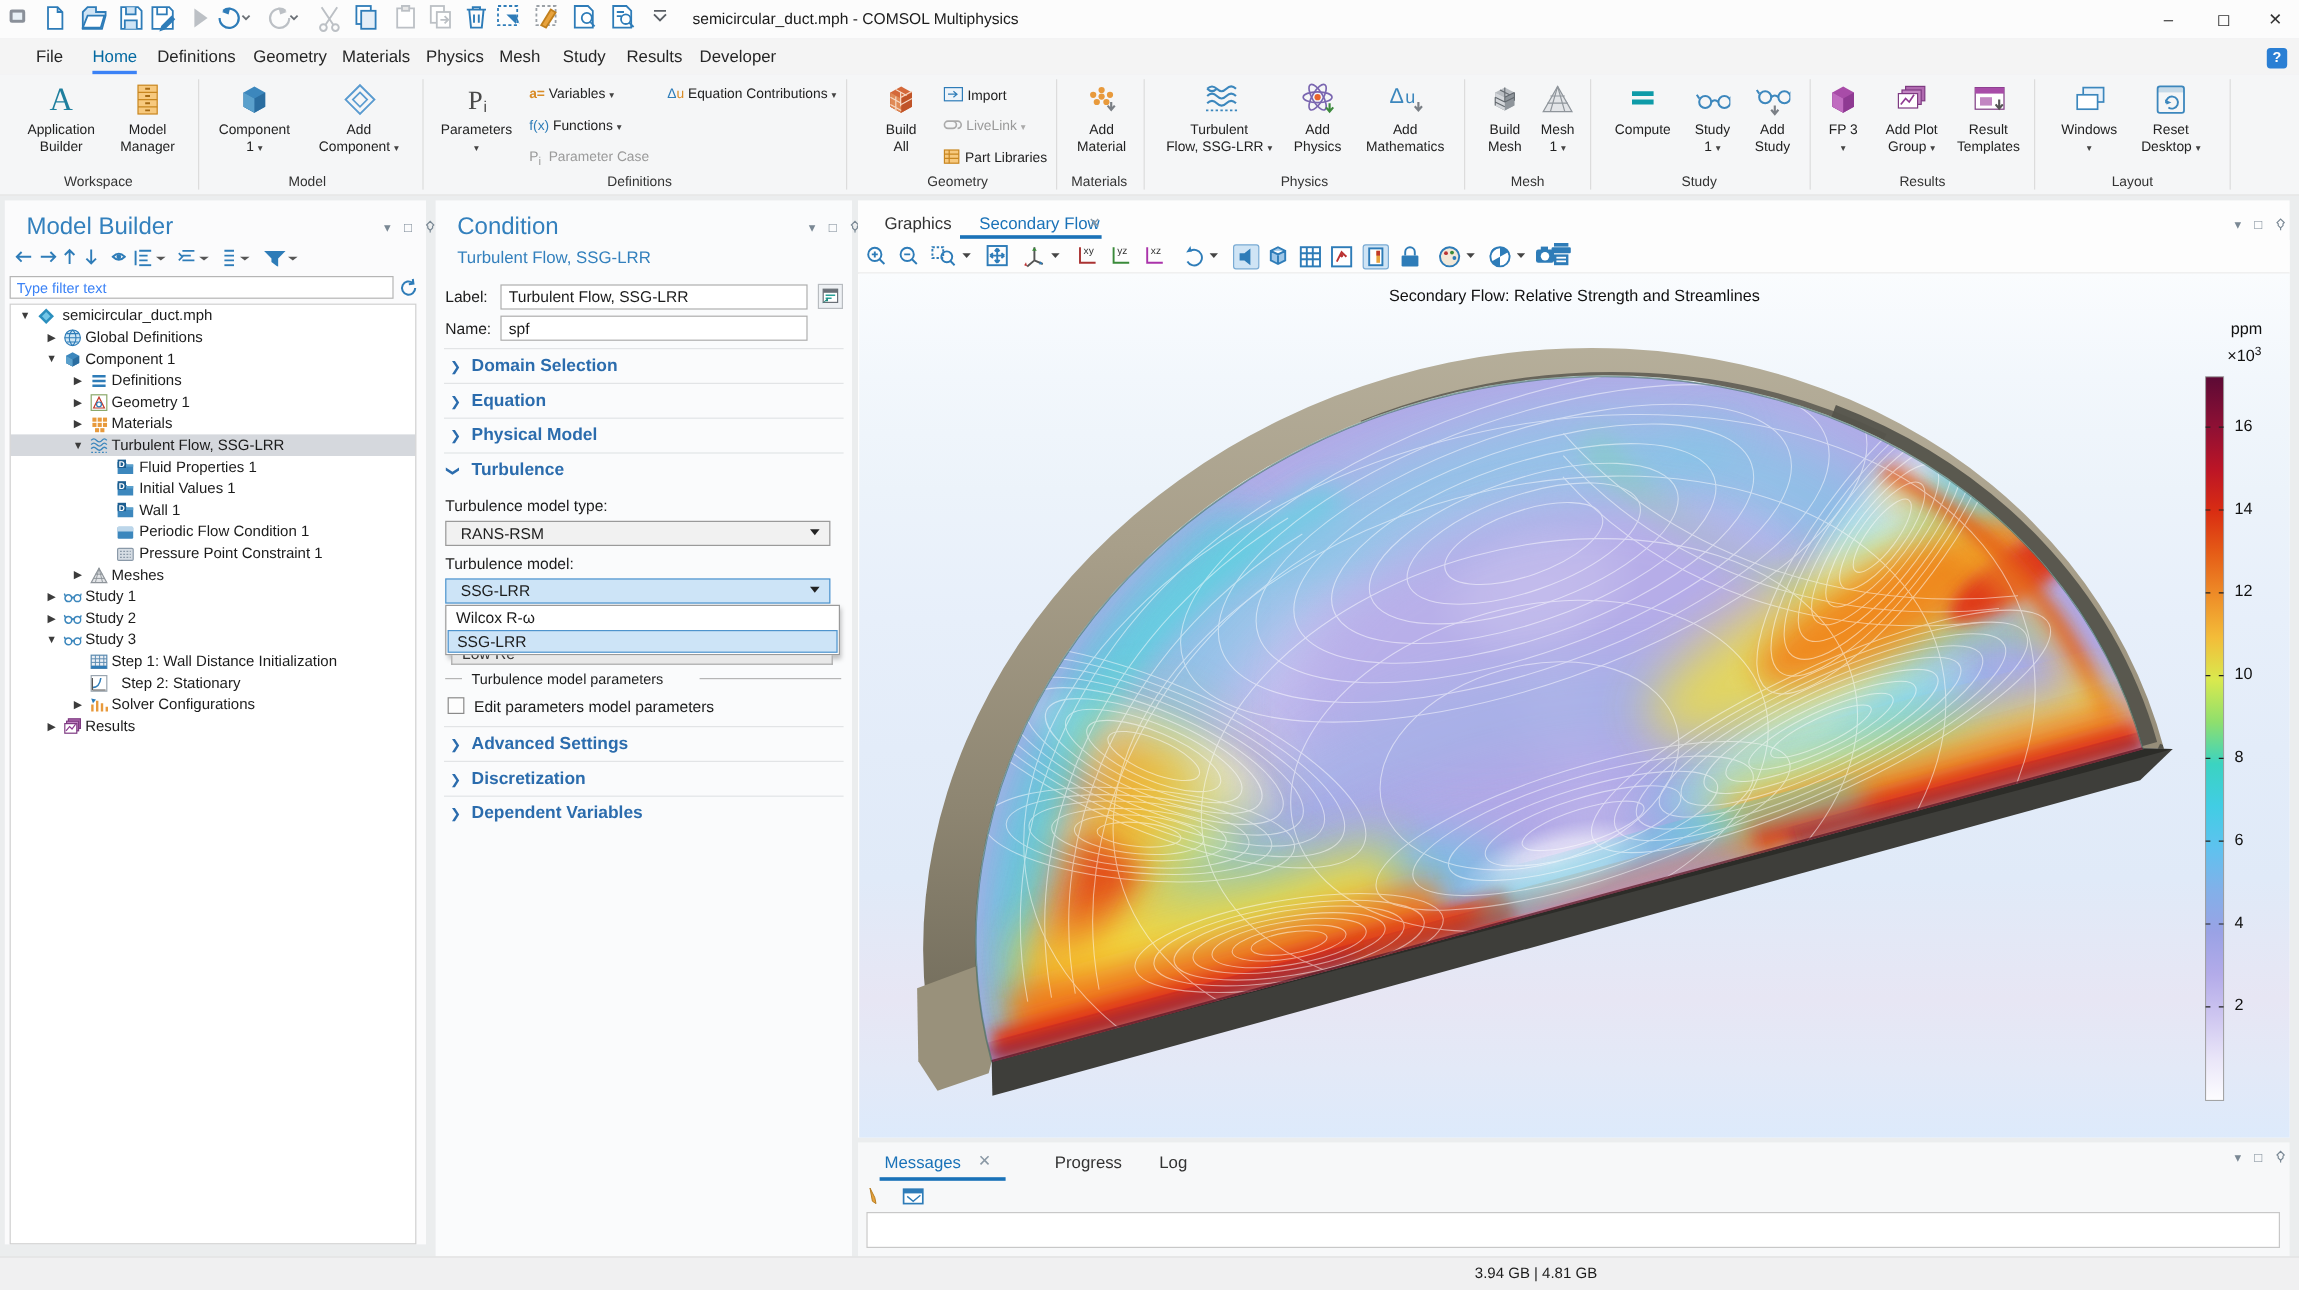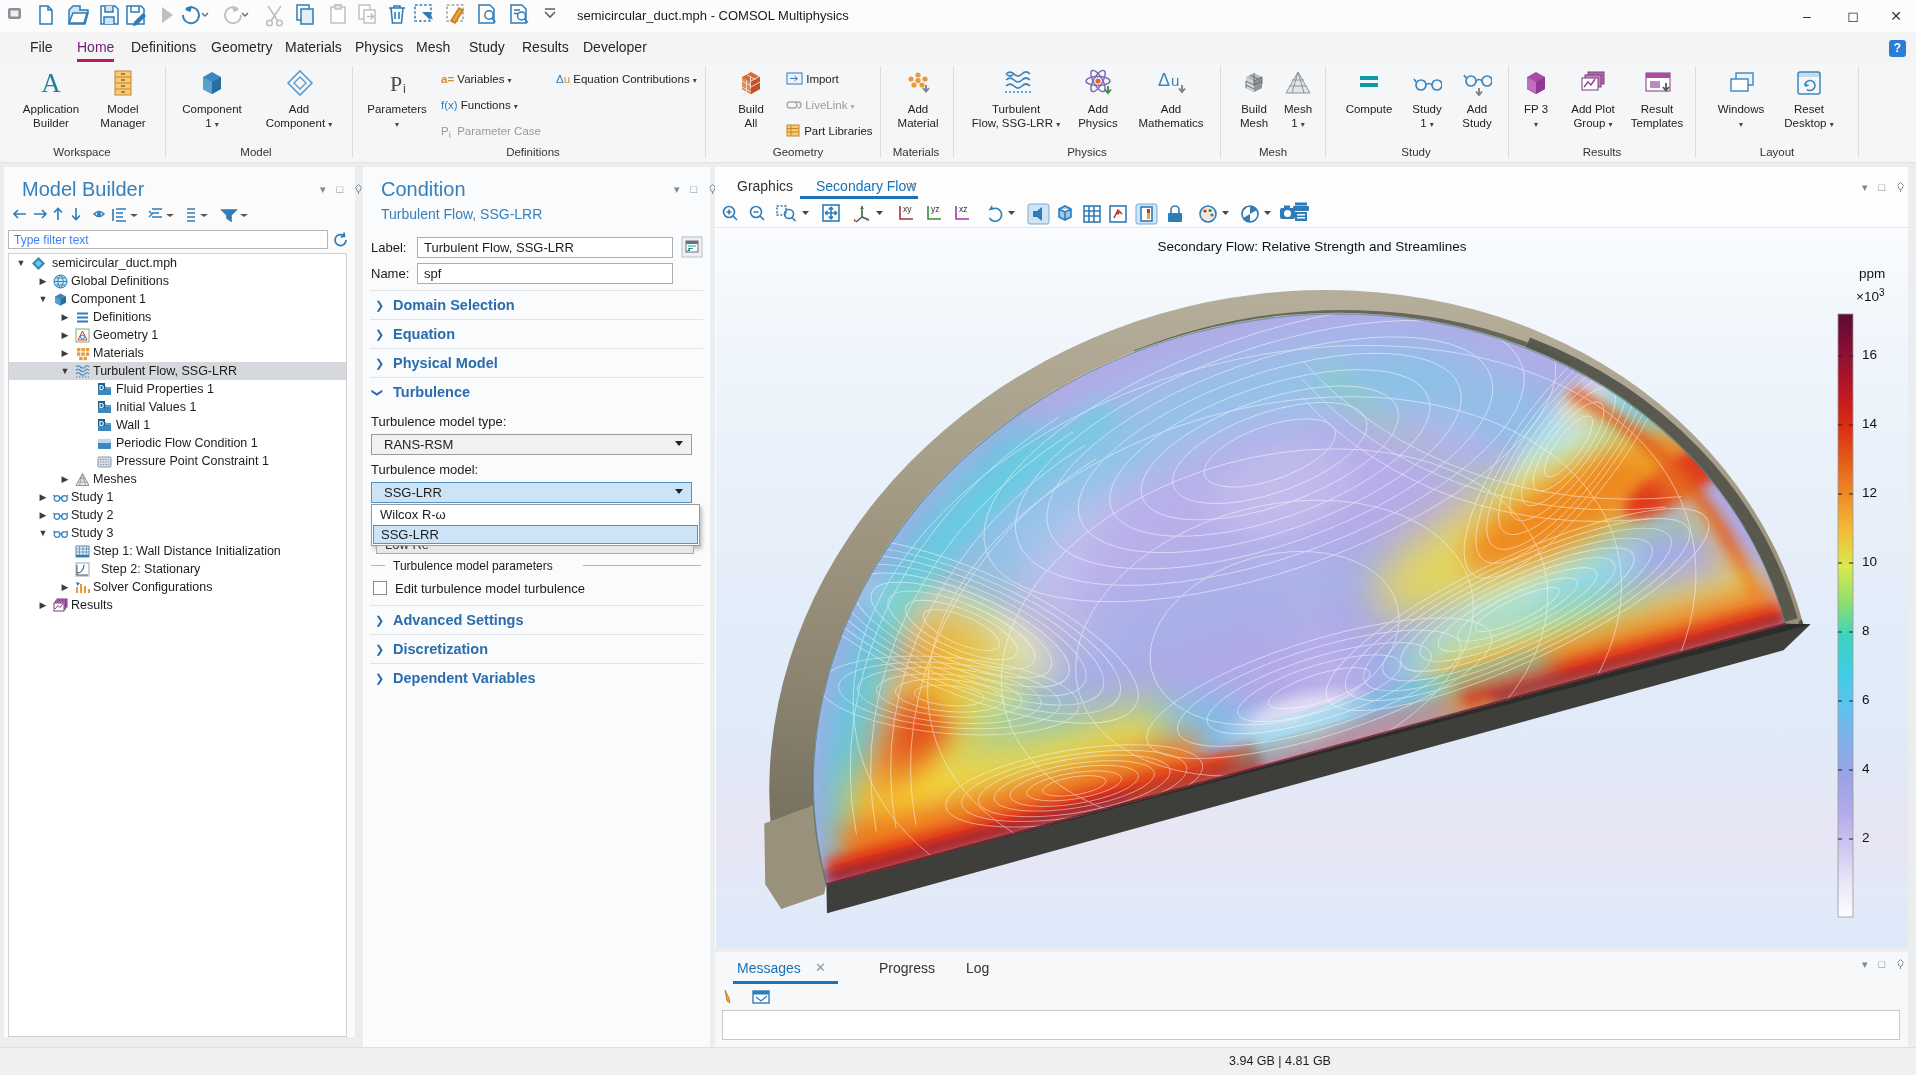--- a/index.html
+++ b/index.html
@@ -4,21 +4,21 @@
 html,body{width:1916px;height:1075px;overflow:hidden;font-family:"Liberation Sans",sans-serif;background:#ebedee}
 #app{position:absolute;left:0;top:0;width:1916px;height:1075px}
 .abs{position:absolute}
 
 #titlebar{left:0;top:0;width:1916px;height:32px;background:#fcfcfc;color:#222}
 #ttext{left:577px;top:8px;font-size:13px;color:#1b1b1b}
 .winbtn{top:0;width:46px;height:32px;display:flex;align-items:center;justify-content:center;color:#333;font-size:14px}
 
 #menubar{left:0;top:32px;width:1916px;height:30px;background:#f4f4f4;border-bottom:0}
 .mtab{position:absolute;top:32px;height:30px;line-height:30px;font-size:14px;color:#262626}
-.mtab.active{color:#701a75;border-bottom:3px solid #be185d}
+.mtab.active{color:#0369a1;border-bottom:3px solid #3b82f6}
 #helpbtn{left:1889px;top:40px;width:17px;height:17px;background:#2a7fd4;color:#fff;border-radius:3px;font-size:12px;font-weight:bold;text-align:center;line-height:17px}
 
 #ribbon{left:0;top:62px;width:1916px;height:101px;background:#f5f6f7;border-bottom:1px solid #e2e2e2}
 .rgroup-label{position:absolute;top:84px;font-size:11.5px;color:#333;text-align:center}
 .rsep{position:absolute;top:4px;height:92px;width:1px;background:#dcdcdc}
 .ritem{position:absolute;top:6px;text-align:center;font-size:11.5px;color:#222;line-height:14px}
 .ritem .ic{margin:0 auto 4px auto;width:30px;height:30px;display:flex;align-items:center;justify-content:center}
 .ritem.small{text-align:left;font-size:11.5px;white-space:nowrap}
 .gray{color:#9a9a9a}
 .chev{font-size:8px;color:#444}
@@ -617,21 +617,21 @@
   </div>
   <div class="abs" style="left:376px;top:546px;width:318px;height:8px;background:#e8e8e8;overflow:hidden;border:1px solid #aaa;border-top:0;font-size:13px;color:#333">
       <span style="position:absolute;left:8px;top:-9px">Low Re</span>
     </div>
   <div class="abs" style="left:371px;top:559px;width:330px;height:14px;font-size:12px;color:#1c1c1c">
       <span style="position:absolute;left:0;top:6px;width:14px;height:1px;background:#b5b5b5"></span>
       <span style="position:absolute;left:22px">Turbulence model parameters</span>
       <span style="position:absolute;left:212px;top:6px;width:118px;height:1px;background:#b5b5b5"></span>
     </div>
   <div class="abs" style="left:373px;top:581px;width:14px;height:14px;background:#fdfdfd;border:1px solid #8a8a8a"></div>
-  <div class="slabel abs" style="left:395px;top:581px">Edit turbulence model turbulence</div>
+  <div class="slabel abs" style="left:395px;top:581px">Edit parameters model parameters</div>
   <div class="ssep abs" style="top:605px"></div>
   <div class="ssec abs" style="top:612px">
       <span style="position:absolute;left:12px;font-size:11px;top:2px">❯</span>
       <span style="position:absolute;left:30px;font-weight:bold">Advanced Settings</span>
     </div>
   <div class="ssep abs" style="top:634px"></div>
   <div class="ssec abs" style="top:641px">
       <span style="position:absolute;left:12px;font-size:11px;top:2px">❯</span>
       <span style="position:absolute;left:30px;font-weight:bold">Discretization</span>
     </div>

